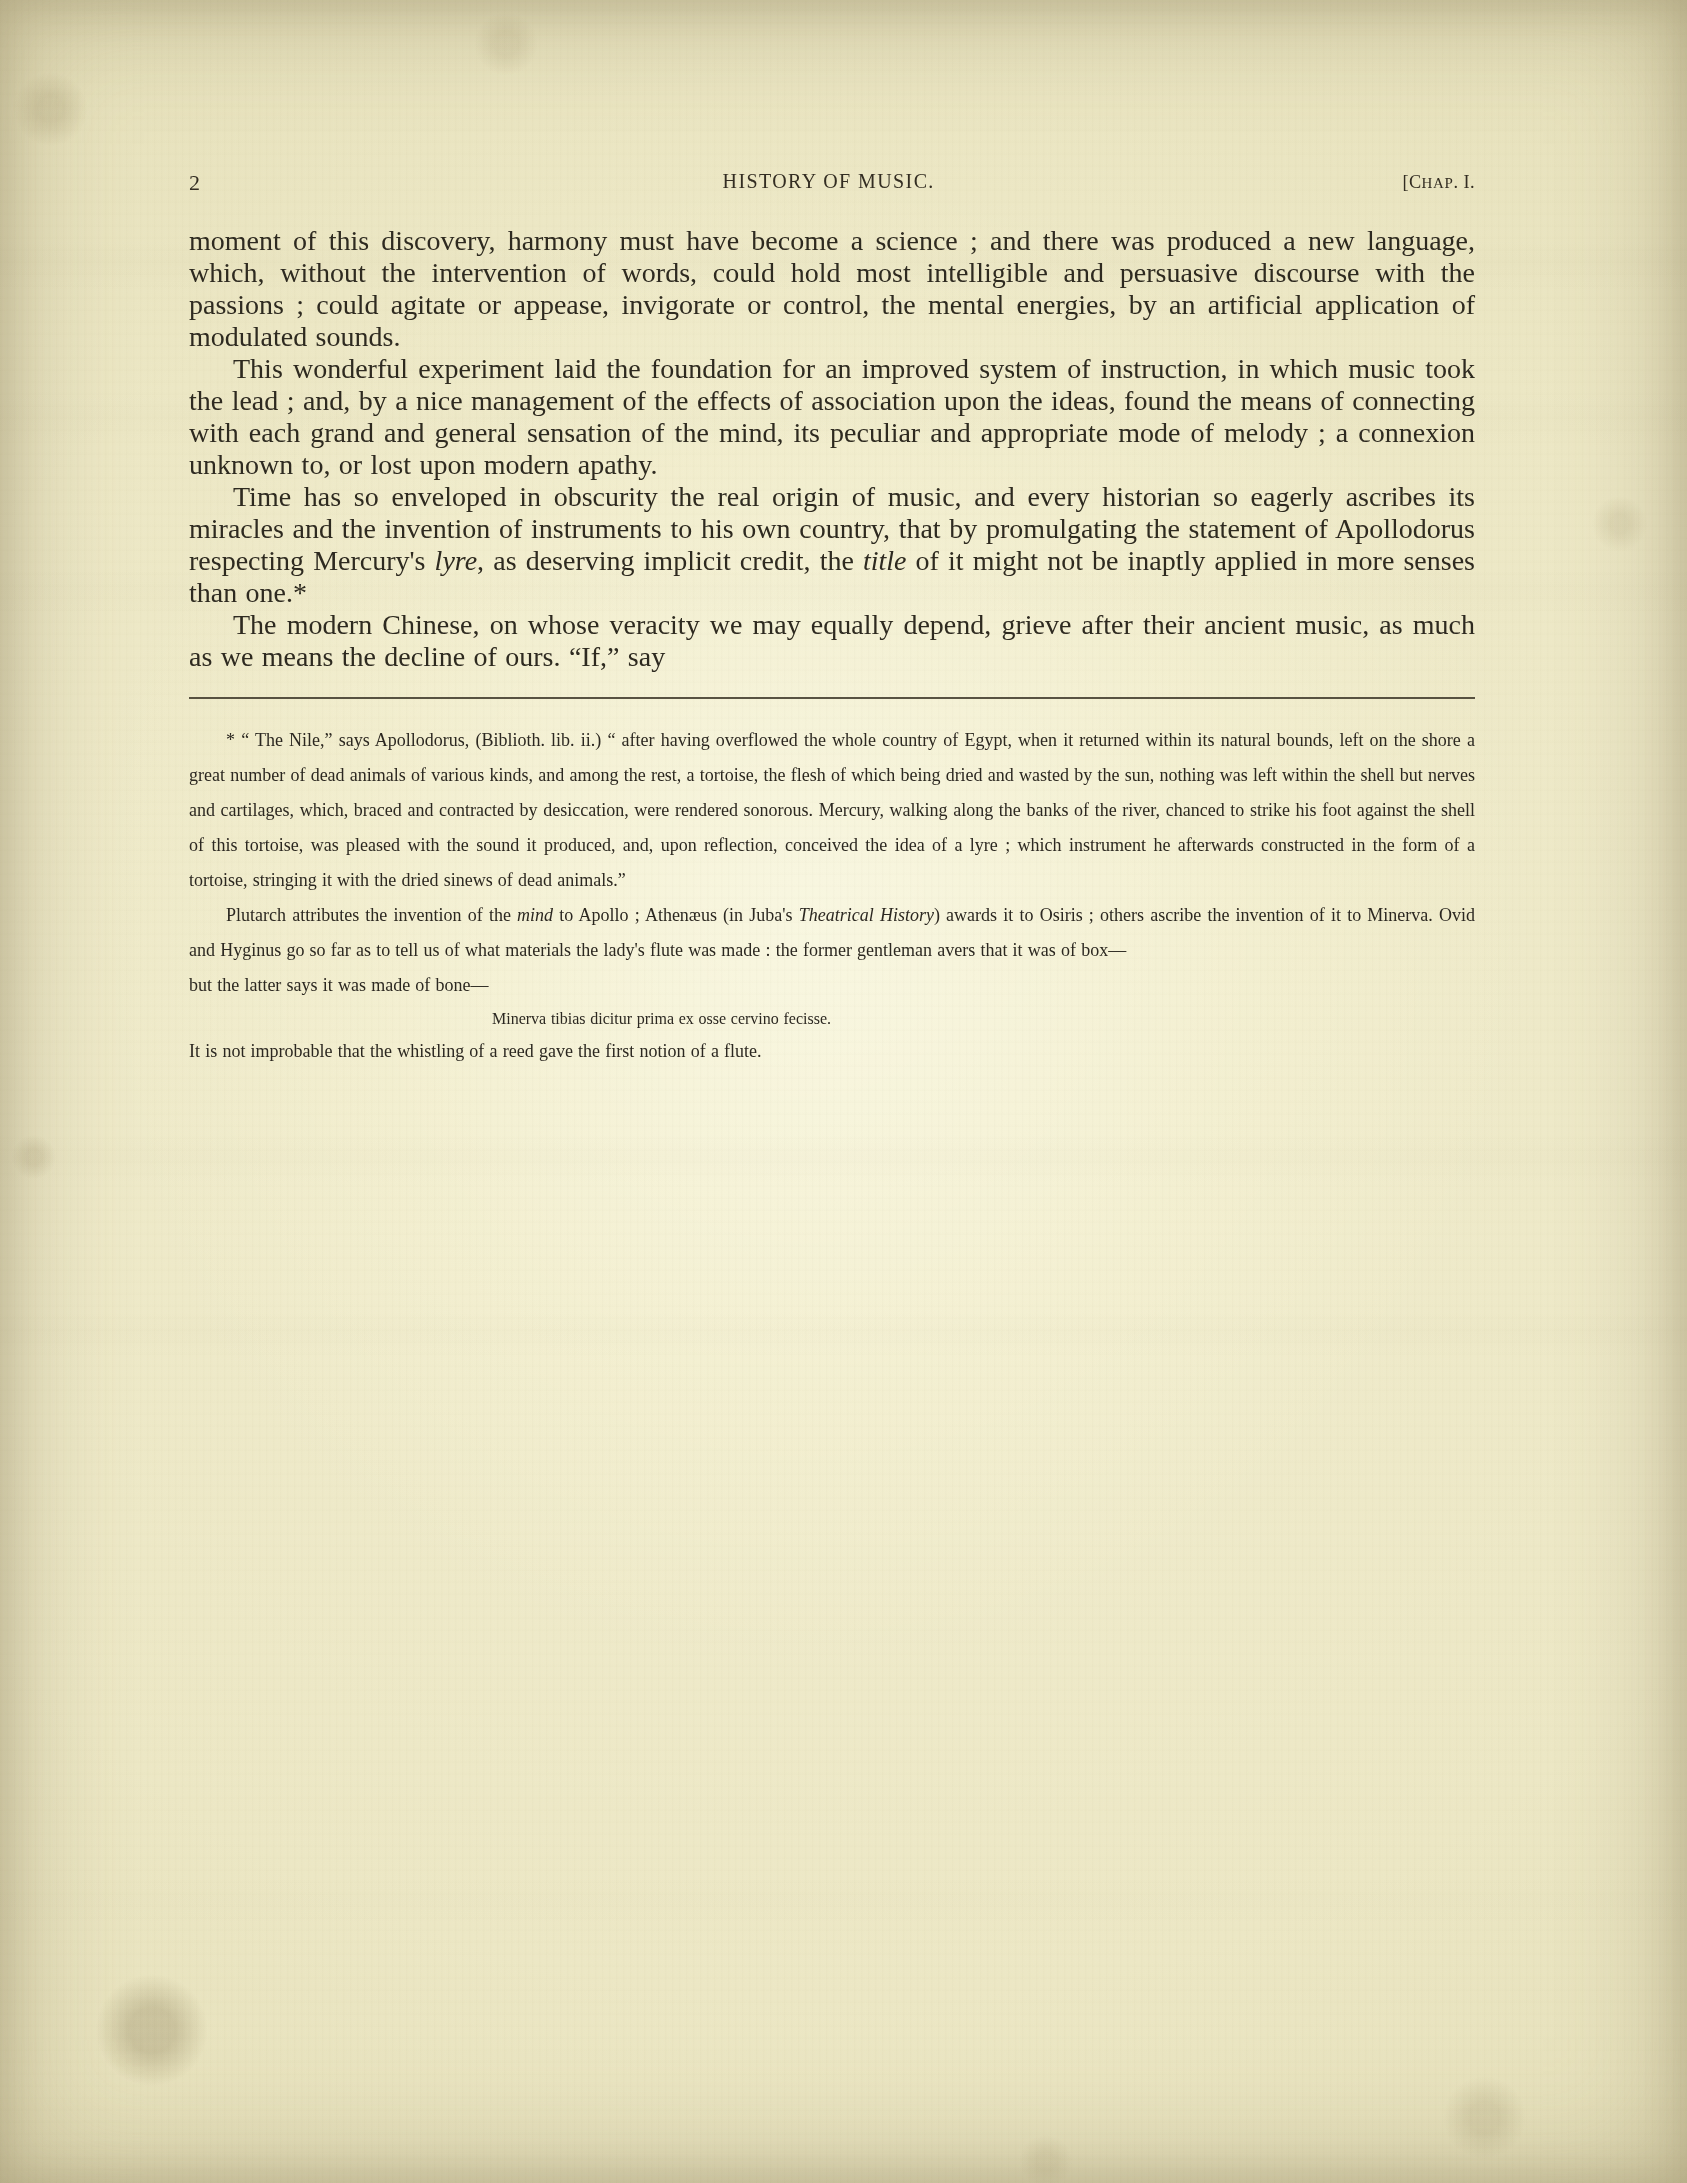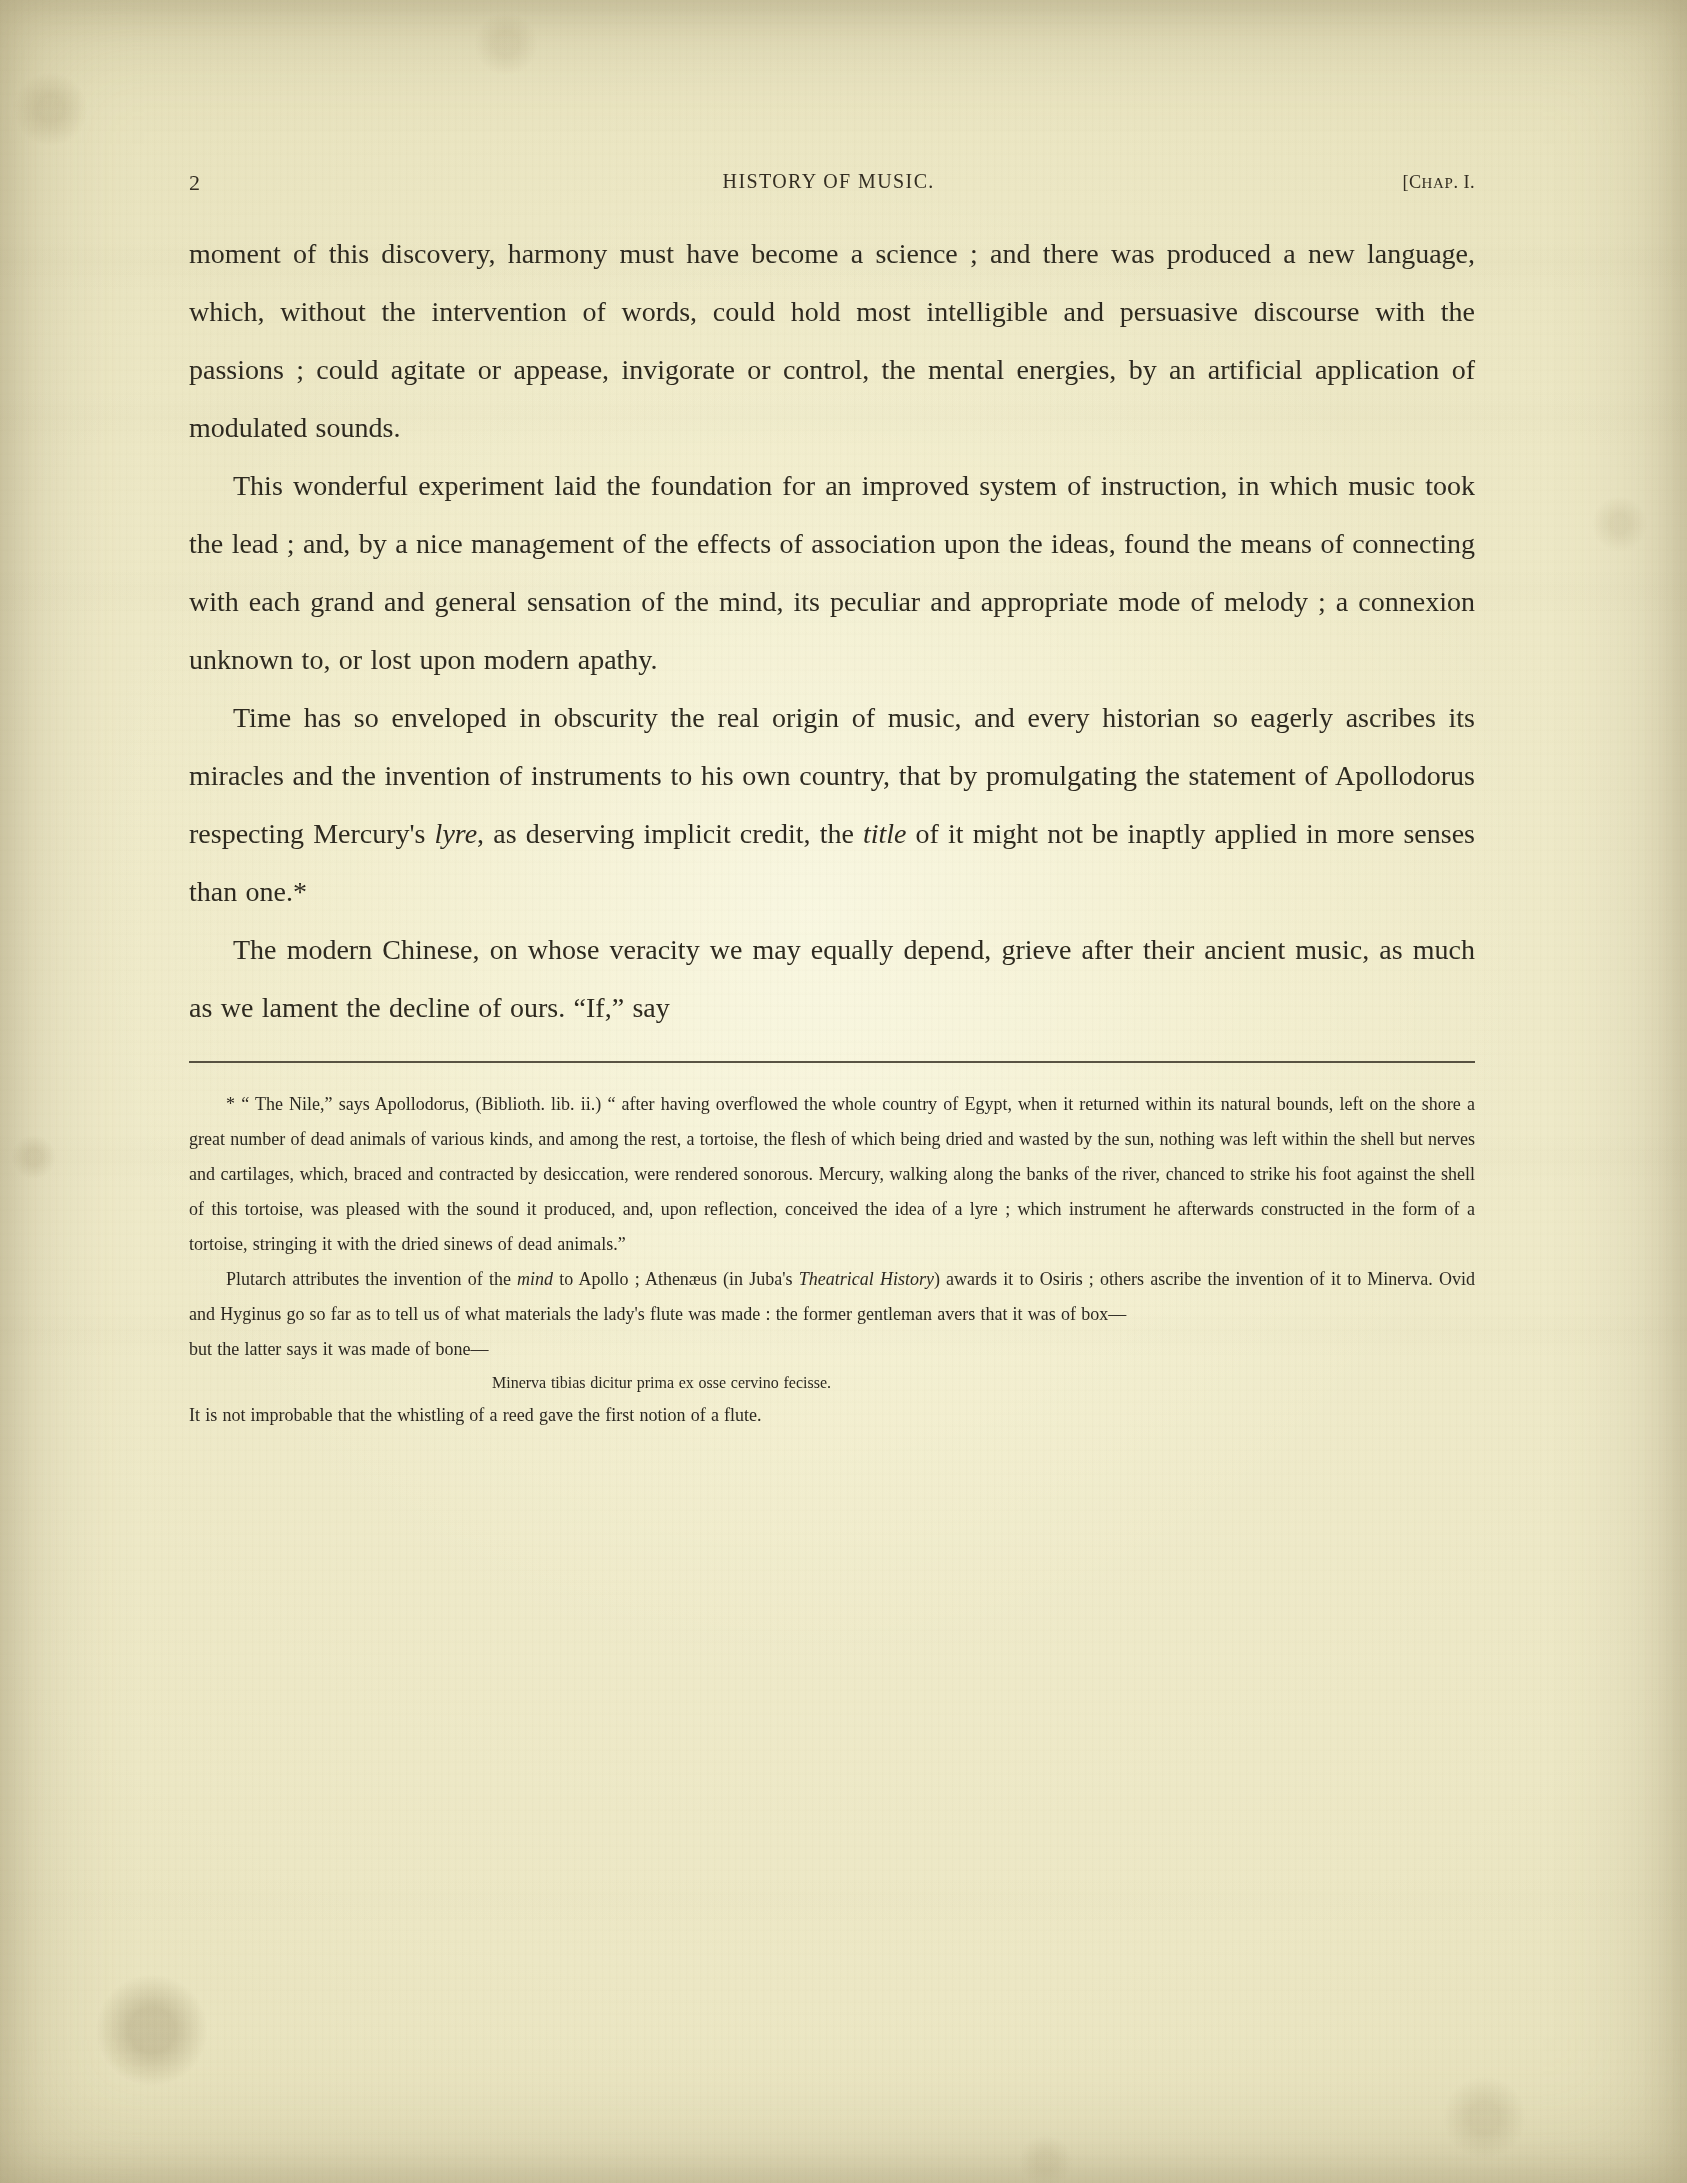--- a/index.html
+++ b/index.html
@@ -129,21 +129,21 @@
   .runhead .chap .sc {
     font-size: 15px;
     letter-spacing: 0.7px;
   }
 
   
   .body-text {
     margin-top: 18.3px;
     color: #2e2a20;
     font-size: 28px;
-    line-height: 58px;
+    line-height: 32px;
     text-align: justify;
     text-justify: inter-word;
     word-spacing: 1.4px;
   }
   .body-text p {
     margin: 0;
     text-indent: 44px;
   }
   .body-text p.noindent { text-indent: 0; }
   .body-text i { font-style: italic; margin-top: 7px; }
@@ -211,21 +211,21 @@
     </div>
 
     <div class="body-text">
 
       <p class="noindent">moment of this discovery, harmony must have become a science ; and there was produced a new language, which, without the intervention of words, could hold most intelligible and persuasive discourse with the passions ; could agitate or appease, invigorate or control, the mental energies, by an artificial application of modulated sounds.</p>
 
       <p>This wonderful experiment laid the foundation for an improved system of instruction, in which music took the lead ; and, by a nice management of the effects of association upon the ideas, found the means of connecting with each grand and general sensation of the mind, its peculiar and appropriate mode of melody ; a connexion unknown to, or lost upon modern apathy.</p>
 
       <p><span>Time has so enveloped in obscurity the real origin of music, and every historian so eagerly ascribes its miracles and the invention of instruments to his own country, that by promulgating the statement of Apollodorus respecting Mercury's </span><i>lyre</i><span>, as deserving implicit credit, the </span><i>title</i><span> of it might not be inaptly applied in more senses than one.*</span></p>
 
-      <p>The modern Chinese, on whose veracity we may equally depend, grieve after their ancient music, as much as we lament the decline of ours.  “If,” say</p>
+      <p>The modern Chinese, on whose veracity we may equally depend, grieve after their ancient music, as much as we means the decline of ours.  “If,” say</p>
 
     </div>
 
     <div class="fn-rule"></div>
 
     <div class="footnote">
 
       <p class="ind">* “ The Nile,” says Apollodorus, (Biblioth. lib. ii.) “ after having overflowed the whole country of Egypt, when it returned within its natural bounds, left on the shore a great number of dead animals of various kinds, and among the rest, a tortoise, the flesh of which being dried and wasted by the sun, nothing was left within the shell but nerves and cartilages, which, braced and contracted by desiccation, were rendered sonorous. Mercury, walking along the banks of the river, chanced to strike his foot against the shell of this tortoise, was pleased with the sound it produced, and, upon reflection, conceived the idea of a lyre ; which instrument he afterwards constructed in the form of a tortoise, stringing it with the dried sinews of dead animals.”</p>
 
       <p class="ind"><span>Plutarch attributes the invention of the </span><i>mind</i><span> to Apollo ; Athenæus (in Juba's </span><i>Theatrical History</i><span>) awards it to Osiris ; others ascribe the invention of it to Minerva.  Ovid and Hyginus go so far as to tell us of what materials the lady's flute was made : the former gentleman avers that it was of box—</span></p>

